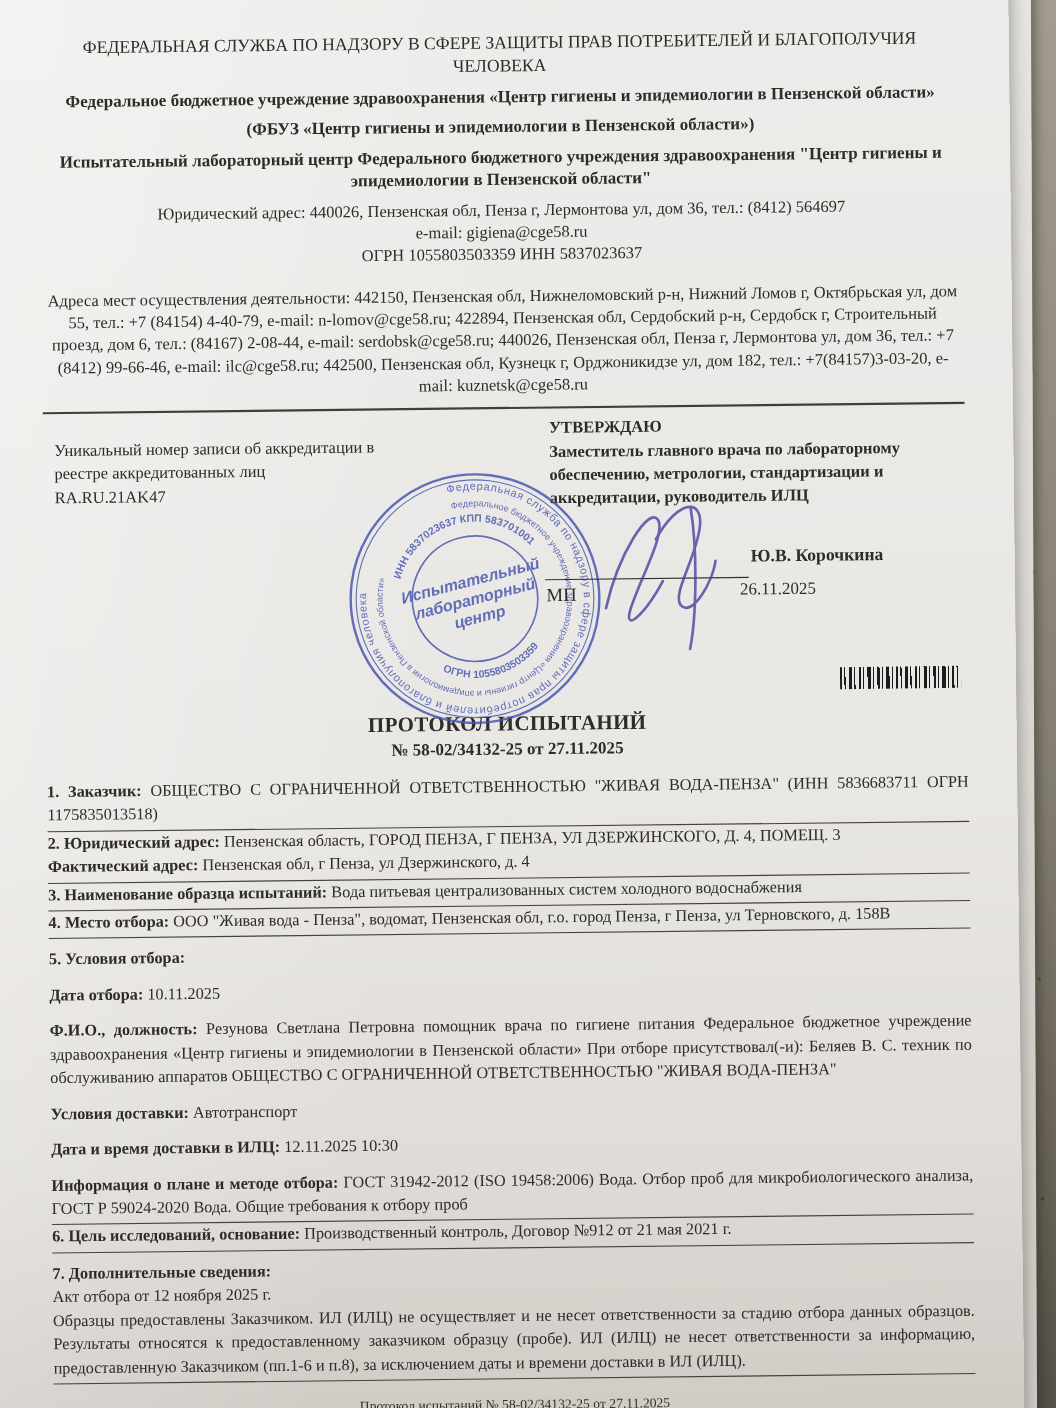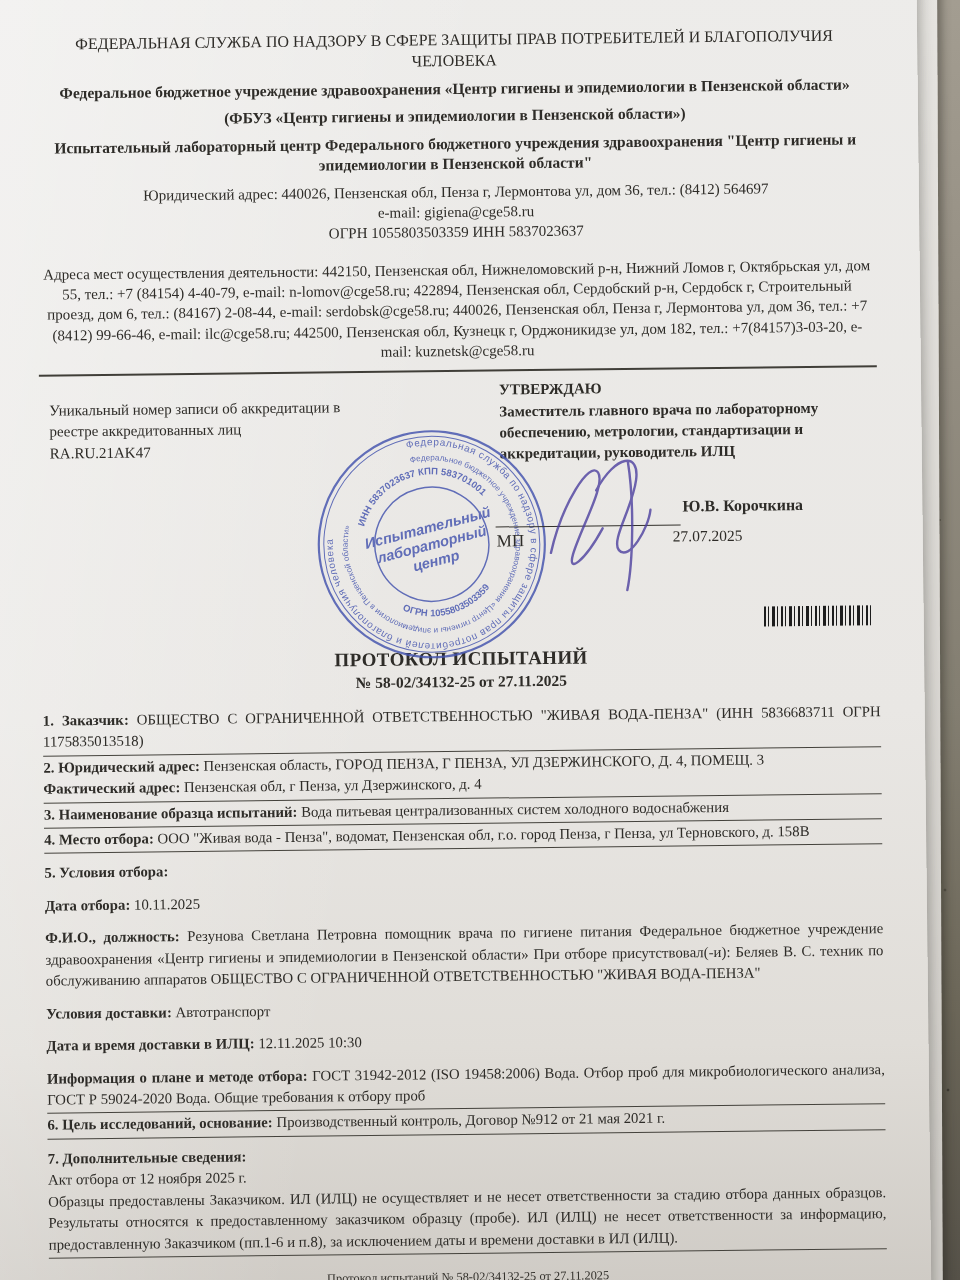--- a/index.html
+++ b/index.html
@@ -137,21 +137,21 @@
     <svg class="signature" viewBox="0 0 160 168">
       <g fill="none" stroke="#4a3e9e" stroke-width="2.4" stroke-linecap="round" opacity="0.88">
         <path d="M18 120 C30 70 58 28 66 40 C74 52 48 96 40 122 C34 142 52 128 70 96"></path>
         <path d="M64 58 C84 22 108 20 104 48 C100 76 78 108 86 118 C96 130 116 96 118 78"></path>
         <path d="M96 30 C102 70 100 130 94 158"></path>
       </g>
     </svg>
 
     <div class="mp">МП</div>
     <div class="sig-name">Ю.В. Корочкина</div>
-    <div class="sig-date">27.07.2025</div>
+    <div class="sig-date">26.11.2025</div>
 
     <div class="barcode"></div>
   </section>
 
   <div class="title-block center">
     <div class="doc-title">ПРОТОКОЛ ИСПЫТАНИЙ</div>
     <div class="doc-subtitle">№ 58-02/34132-25 от 27.11.2025</div>
   </div>
 
   <main id="sections">

